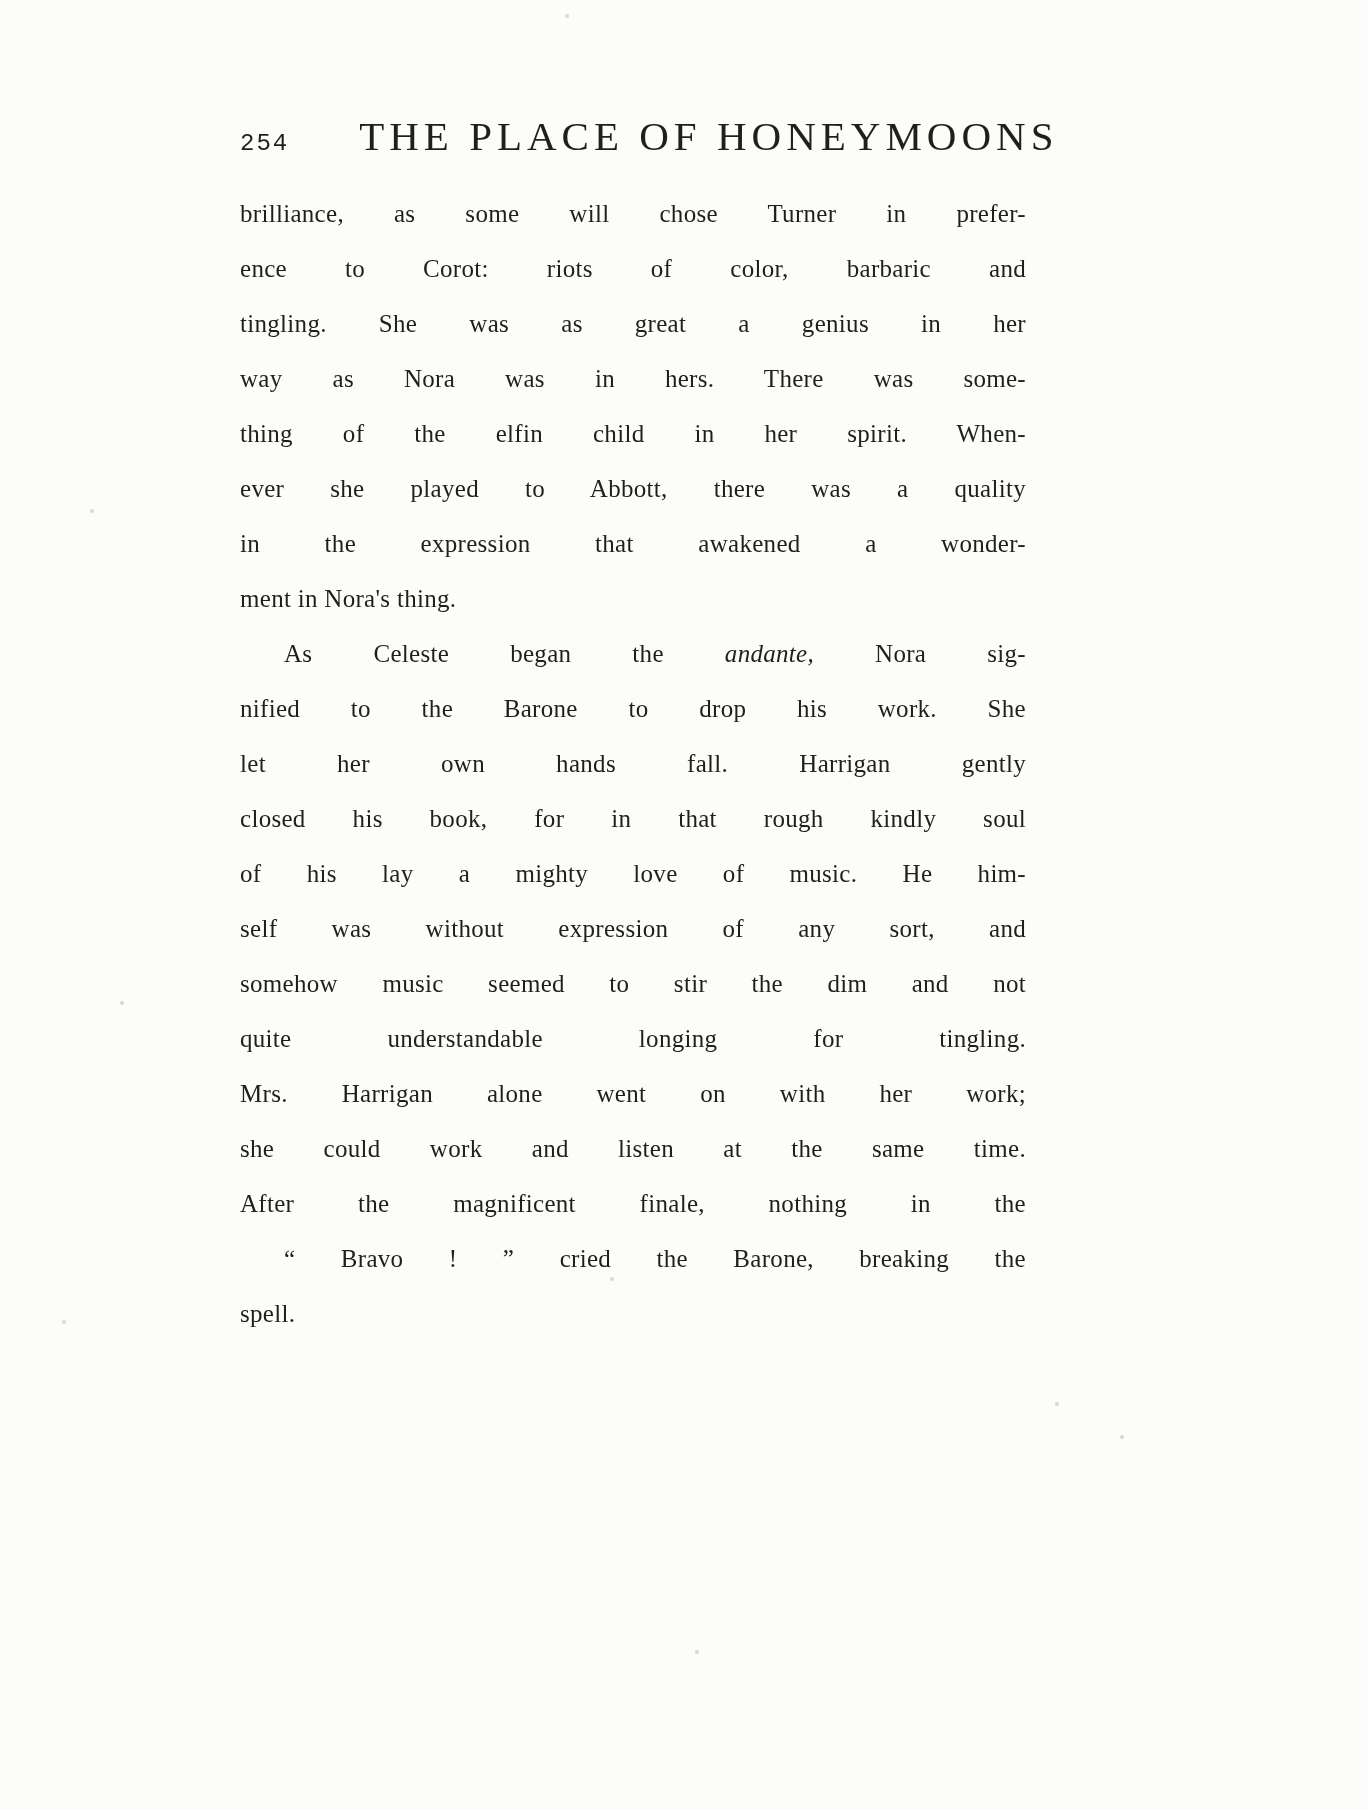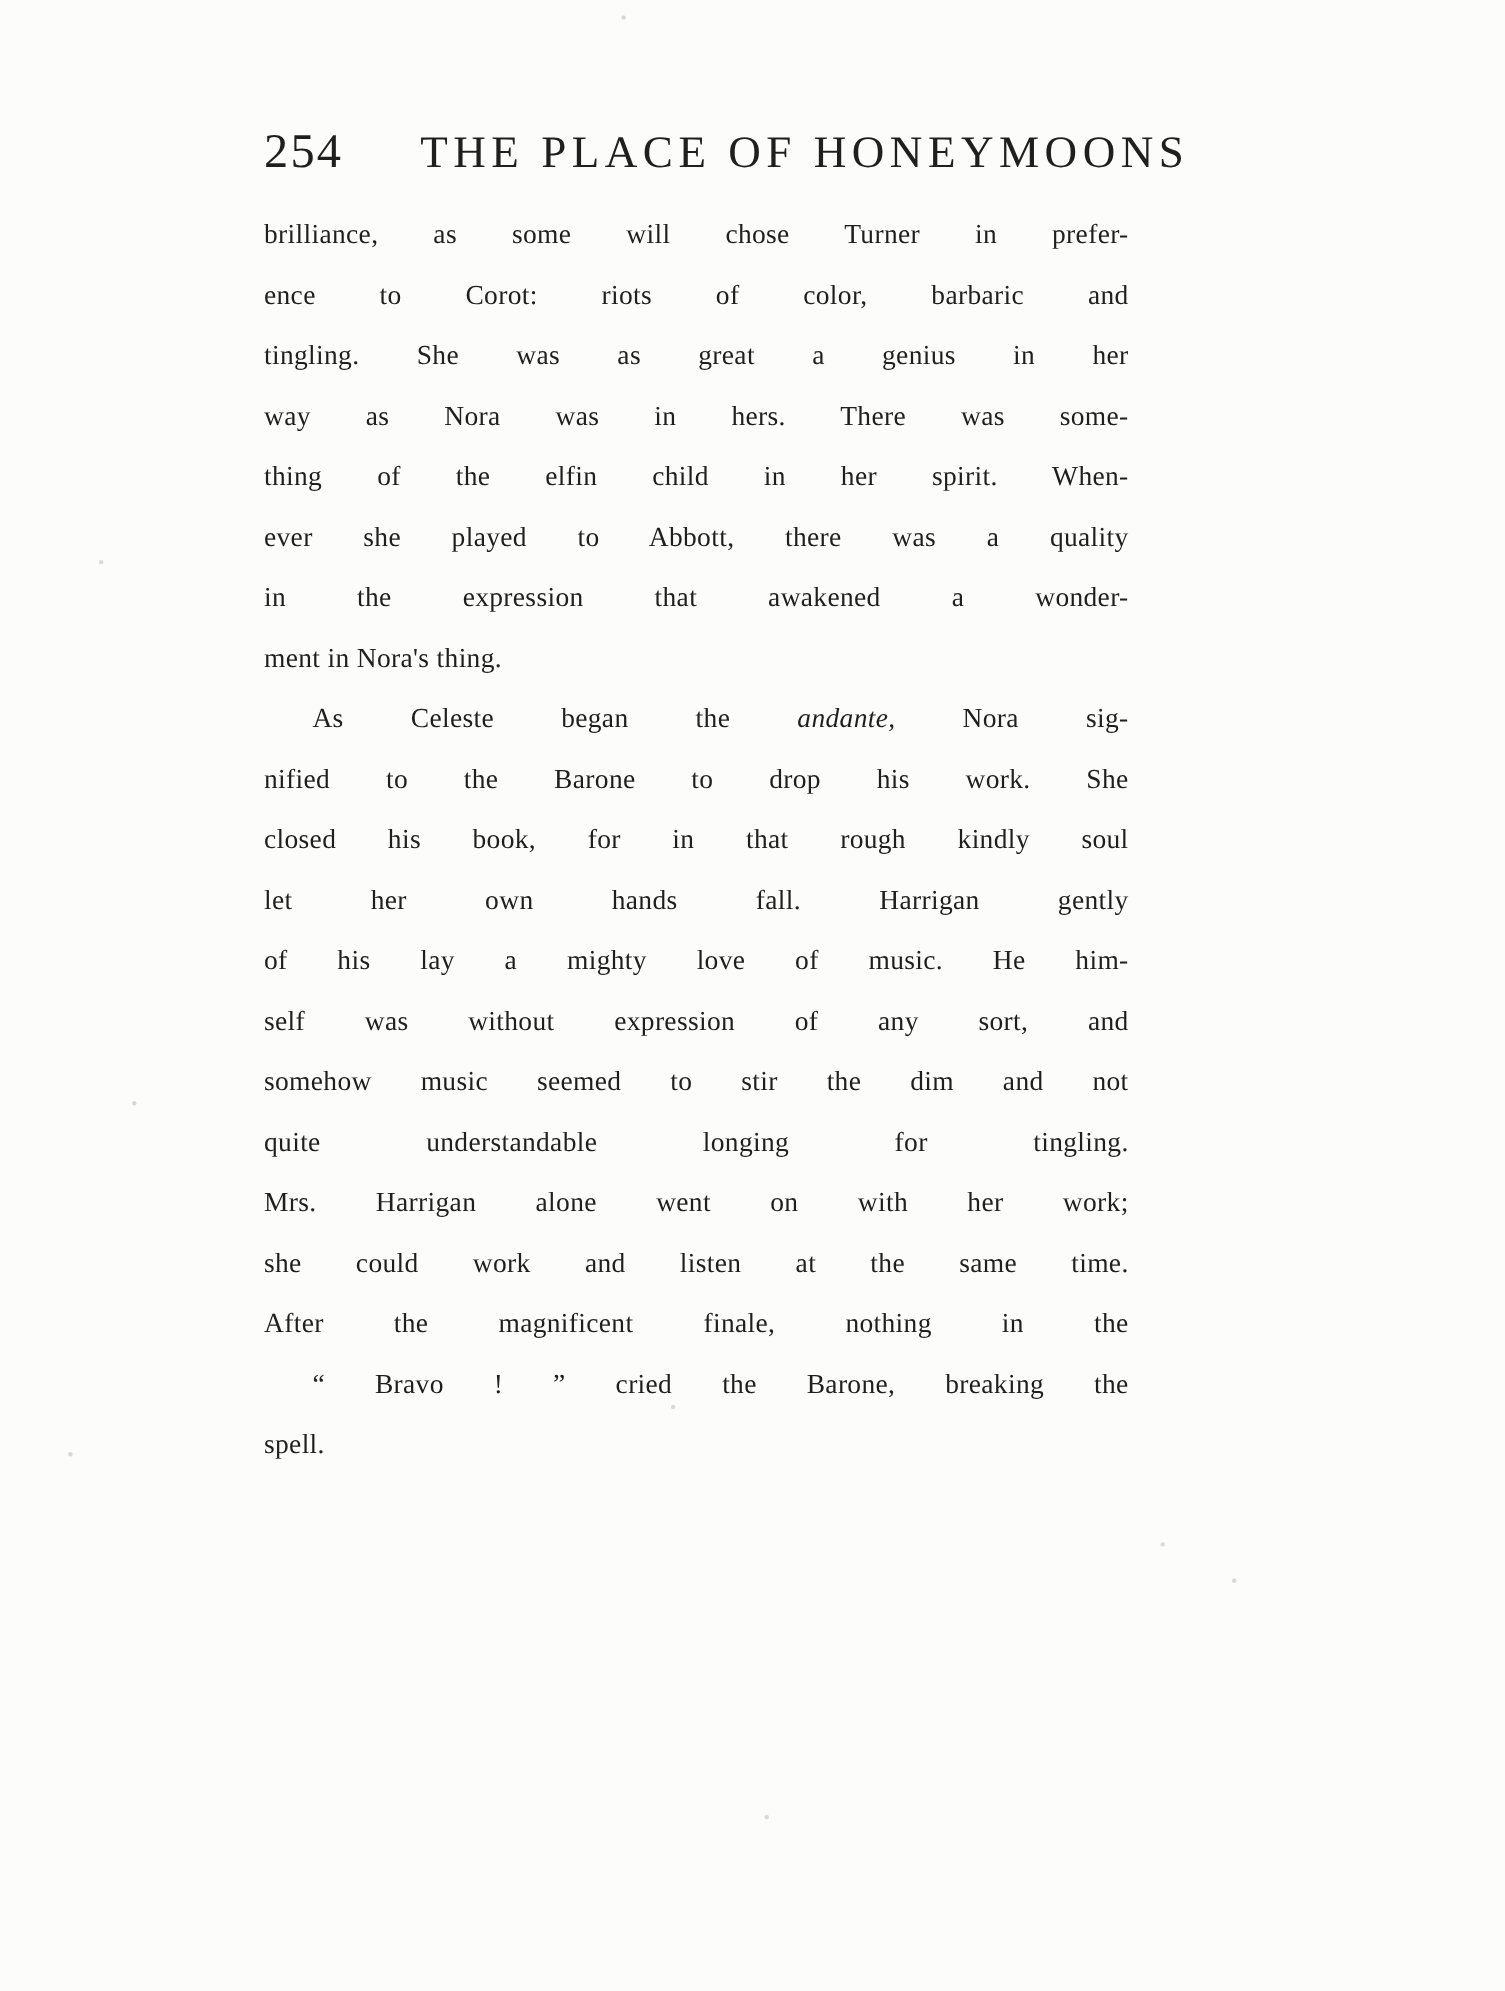--- a/index.html
+++ b/index.html
@@ -23,23 +23,24 @@
   .scan-header {
     position: absolute;
     left: 240px;
     top: 112px;
     width: 786px;
     display: flex;
     align-items: baseline;
     white-space: nowrap;
   }
   .page-number {
-    font-size: 44px;
+    font-size: 24px;
     letter-spacing: 2px;
     margin-right: 70px;
+    font-family: Liberation Mono, monospace;
   }
   .header-title {
     font-size: 41px;
     letter-spacing: 5px;
     flex: 1;
     display: flex;
     justify-content: space-between;
   }
   .body-block {
     position: absolute;
@@ -92,22 +93,22 @@
         <div class="line">tingling.  She was as great a genius in her</div>
         <div class="line">way as Nora was in hers.  There was some-</div>
         <div class="line">thing of the elfin child in her spirit.  When-</div>
         <div class="line">ever she played to Abbott, there was a quality</div>
         <div class="line">in the expression that awakened a wonder-</div>
         <div class="line last-line">ment in Nora's thing.</div>
       </div>
       <div class="para">
         <div class="line indented"><span>As Celeste began the </span><span class="italic">andante,</span><span> Nora sig-</span></div>
         <div class="line">nified to the Barone to drop his work.  She</div>
+        <div class="line">let her own hands fall.  Harrigan gently</div>
         <div class="line">closed his book, for in that rough kindly soul</div>
-        <div class="line">let her own hands fall.  Harrigan gently</div>
         <div class="line">of his lay a mighty love of music.  He him-</div>
         <div class="line">self was without expression of any sort, and</div>
         <div class="line">somehow music seemed to stir the dim and not</div>
         <div class="line">quite understandable longing for tingling.</div>
         <div class="line">Mrs. Harrigan alone went on with her work;</div>
         <div class="line">she could work and listen at the same time.</div>
         <div class="line">After the magnificent finale, nothing in the</div>
       </div>
       <div class="para">
         <div class="line indented">“ Bravo ! ” cried the Barone, breaking the</div>

